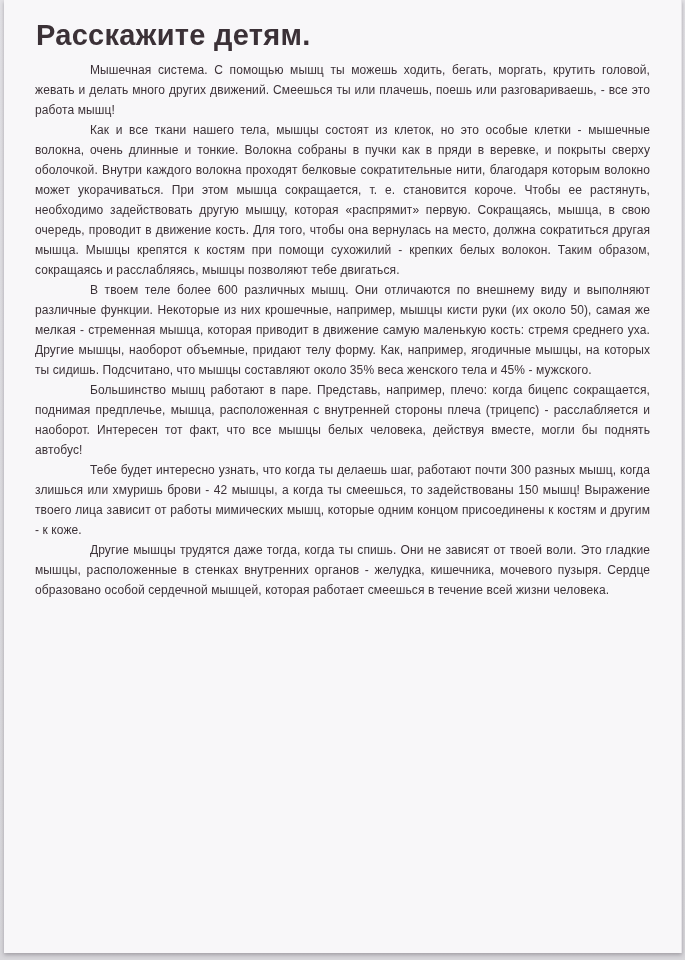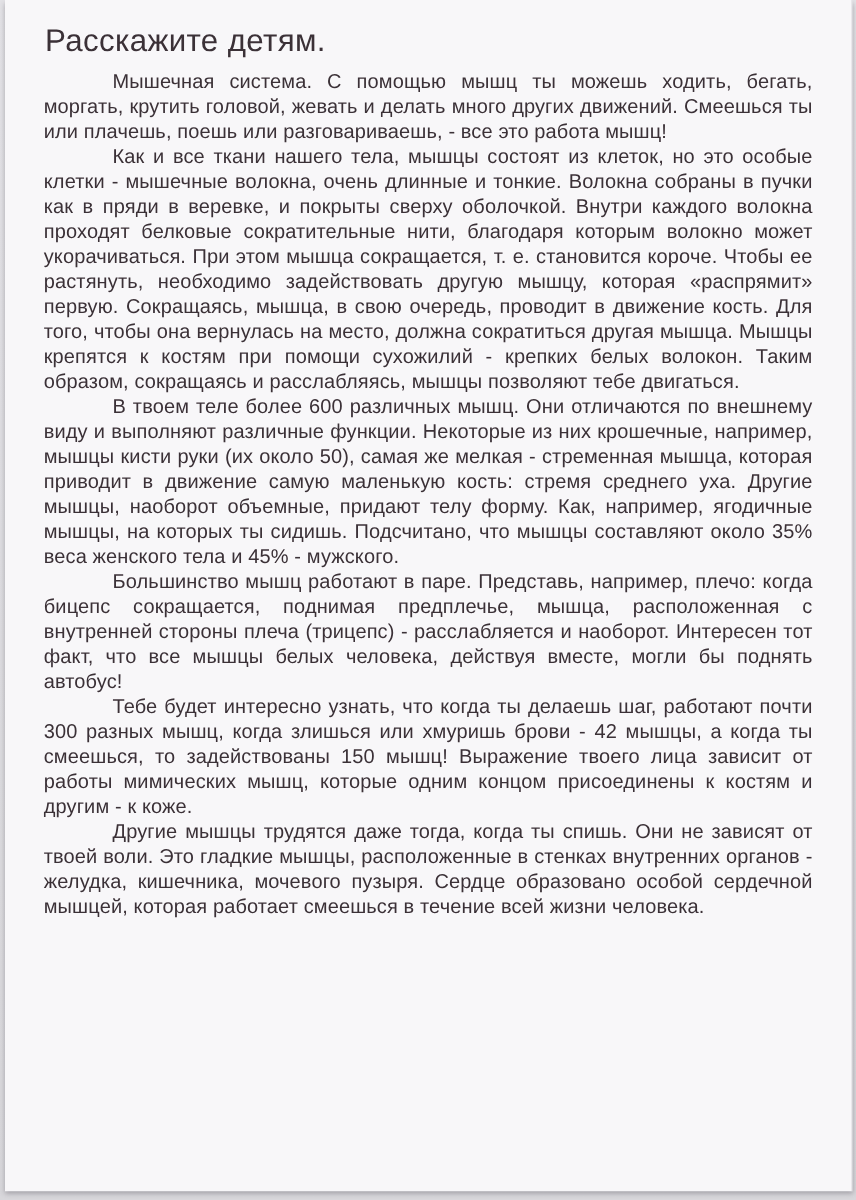--- a/index.html
+++ b/index.html
@@ -26,33 +26,33 @@
     right: 3px;
     bottom: 7px;
     background: var(--paper);
     box-shadow: 0 2px 4px rgba(60,55,65,0.35), inset -1px 0 0 rgba(120,115,125,0.15);
     padding: 20px 32px 0 31px;
     overflow: hidden;
   }
   .title {
     position: relative;
     z-index: 2;
-    font-size: 25px;
-    font-weight: normal;
+    font-size: 29px;
+    font-weight: bold;
     letter-spacing: 0.3px;
     color: var(--text);
     margin: 0 0 8px 1px;
     line-height: 1.1;
   }
   .body {
     position: relative;
     z-index: 2;
   }
   .para {
-    font-size: 16px;
+    font-size: 12px;
     line-height: 20px;
     letter-spacing: 0.1px;
     color: var(--text);
     text-align: justify;
     text-indent: 55px;
   }
   .para.small-indent {
     text-indent: 12px;
   }
   .watermark {

